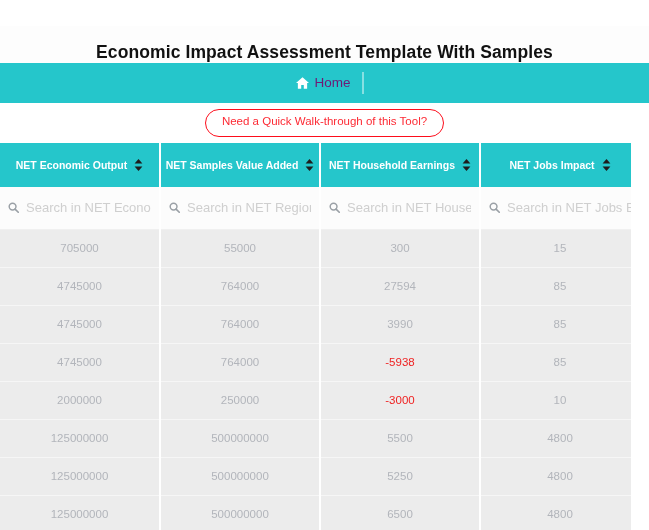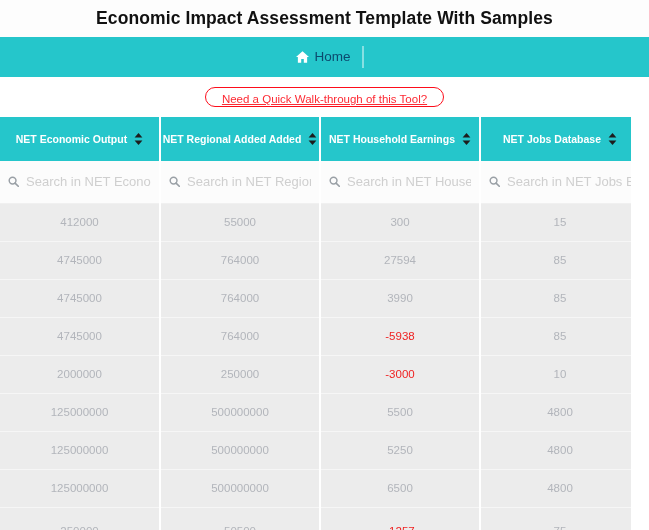--- a/index.html
+++ b/index.html
@@ -9,22 +9,23 @@
     overflow: hidden;
     background: #ffffff;
     font-family: "Liberation Sans", sans-serif;
   }
 
   
   .page-title-bar {
     height: 37px;
     background: #fdfdfd;
     display: flex;
-    align-items: center;
+    align-items: flex-end;
     justify-content: center;
+    margin-top: 26px;
   }
   .page-title {
     font-size: 17.5px;
     font-weight: bold;
     color: #111111;
     letter-spacing: 0.1px;
     white-space: nowrap;
   }
 
   
@@ -37,21 +38,21 @@
   }
   .nav-items {
     display: flex;
     align-items: center;
     height: 100%;
   }
   .nav-item {
     display: flex;
     align-items: center;
     gap: 5px;
-    color: #0c4a6e;
+    color: #701a75;
     font-size: 13.5px;
     padding: 0 11px;
     height: 22px;
     line-height: 22px;
     white-space: nowrap;
     cursor: pointer;
   }
   .nav-sep {
     width: 1px;
     height: 22px;
@@ -75,26 +76,25 @@
     background: #ffffff;
     display: flex;
     align-items: center;
     justify-content: center;
   }
   .walkthrough-btn {
     border: 1.5px solid #fd0d1b;
     border-radius: 16px;
     color: #fd2a34;
     font-size: 11.5px;
-    padding: 5px 16px 0;
+    padding: 5px 16px 8px;
     background: #ffffff;
     white-space: nowrap;
     cursor: pointer;
     line-height: 1.1;
-    text-decoration: underline;
   }
 
   
   .table-wrap {
     width: 631px;
     height: 413px;
     overflow: hidden;
     position: relative;
     background: #a3a3a3;
   }
@@ -219,21 +219,21 @@
               <span class="sort-icon">
                 <svg width="9" height="12" viewBox="0 0 9 12">
                   <path d="M4.5 0 L8.4 4.6 L0.6 4.6 Z" fill="#1d1d1d"></path>
                   <path d="M4.5 12 L0.6 7.4 L8.4 7.4 Z" fill="#1d1d1d"></path>
                 </svg>
               </span>
             </div>
           </th>
           <th class="colhead">
             <div class="colhead-inner">
-              <span>NET Regional Added Added</span>
+              <span>NET Samples Value Added</span>
               <span class="sort-icon">
                 <svg width="9" height="12" viewBox="0 0 9 12">
                   <path d="M4.5 0 L8.4 4.6 L0.6 4.6 Z" fill="#1d1d1d"></path>
                   <path d="M4.5 12 L0.6 7.4 L8.4 7.4 Z" fill="#1d1d1d"></path>
                 </svg>
               </span>
             </div>
           </th>
           <th class="colhead">
             <div class="colhead-inner">
@@ -241,21 +241,21 @@
               <span class="sort-icon">
                 <svg width="9" height="12" viewBox="0 0 9 12">
                   <path d="M4.5 0 L8.4 4.6 L0.6 4.6 Z" fill="#1d1d1d"></path>
                   <path d="M4.5 12 L0.6 7.4 L8.4 7.4 Z" fill="#1d1d1d"></path>
                 </svg>
               </span>
             </div>
           </th>
           <th class="colhead">
             <div class="colhead-inner">
-              <span>NET Jobs Database</span>
+              <span>NET Jobs Impact</span>
               <span class="sort-icon">
                 <svg width="9" height="12" viewBox="0 0 9 12">
                   <path d="M4.5 0 L8.4 4.6 L0.6 4.6 Z" fill="#1d1d1d"></path>
                   <path d="M4.5 12 L0.6 7.4 L8.4 7.4 Z" fill="#1d1d1d"></path>
                 </svg>
               </span>
             </div>
           </th>
           <th class="colhead">
             <div class="colhead-inner">
@@ -306,21 +306,21 @@
                 </svg>
               </span>
               <input class="search-input" type="text" placeholder="Search in NET Jobs Benefit" style="">
             </div>
           </th>
           <th class="searchcell"></th>
         </tr>
     </thead>
     <tbody>
         <tr class="row">
-          <td class="cell">412000</td>
+          <td class="cell">705000</td>
           <td class="cell">55000</td>
           <td class="cell">300</td>
           <td class="cell">15</td>
           <td class="cell"></td>
         </tr>
         <tr class="row">
           <td class="cell">4745000</td>
           <td class="cell">764000</td>
           <td class="cell">27594</td>
           <td class="cell">85</td>

